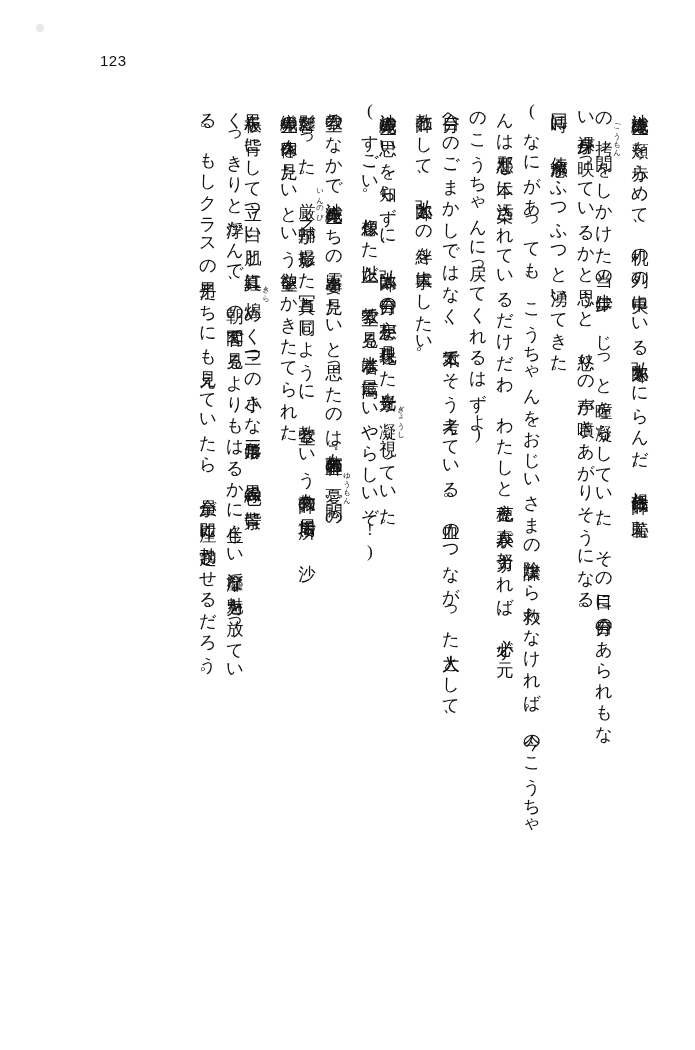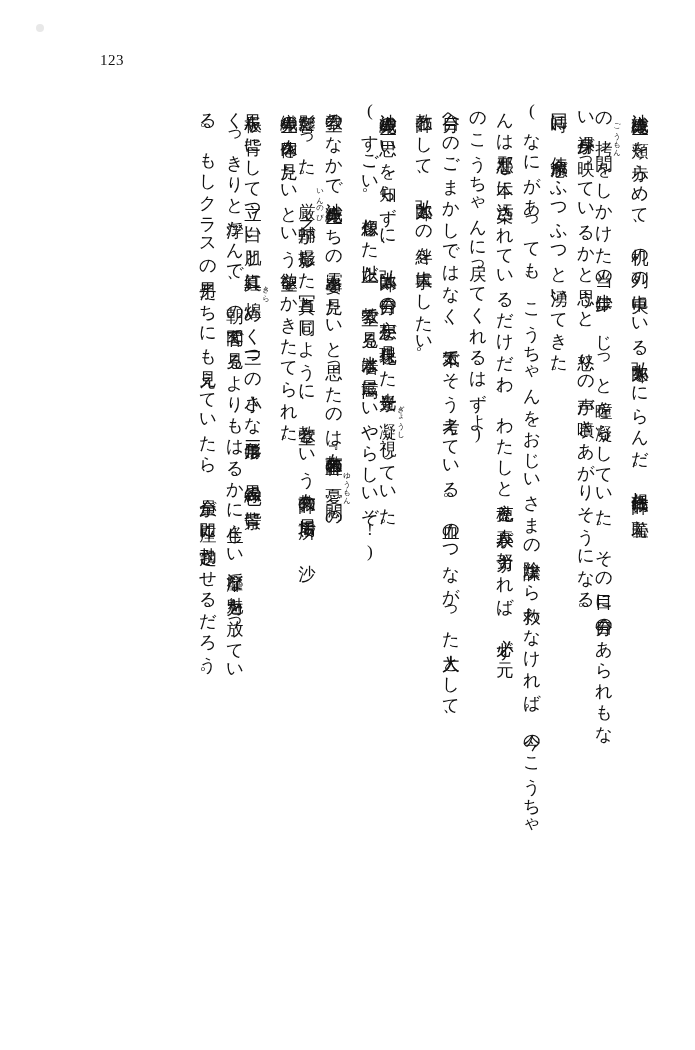--- a/index.html
+++ b/index.html
@@ -19,21 +19,21 @@
     overflow: hidden;
     box-sizing: border-box;
   }
   .page-number {
     position: absolute;
     top: 52px;
     left: 100px;
     font-size: 15px;
     letter-spacing: 0.5px;
     color: #111;
-    font-family: Liberation Serif, serif;
+    font-family: Liberation Sans, sans-serif;
   }
   .text-block {
     position: absolute;
     top: 100px;
     left: 58px;
     width: 590px;
     height: 900px;
     display: flex;
     flex-direction: row-reverse;
     justify-content: flex-start;

